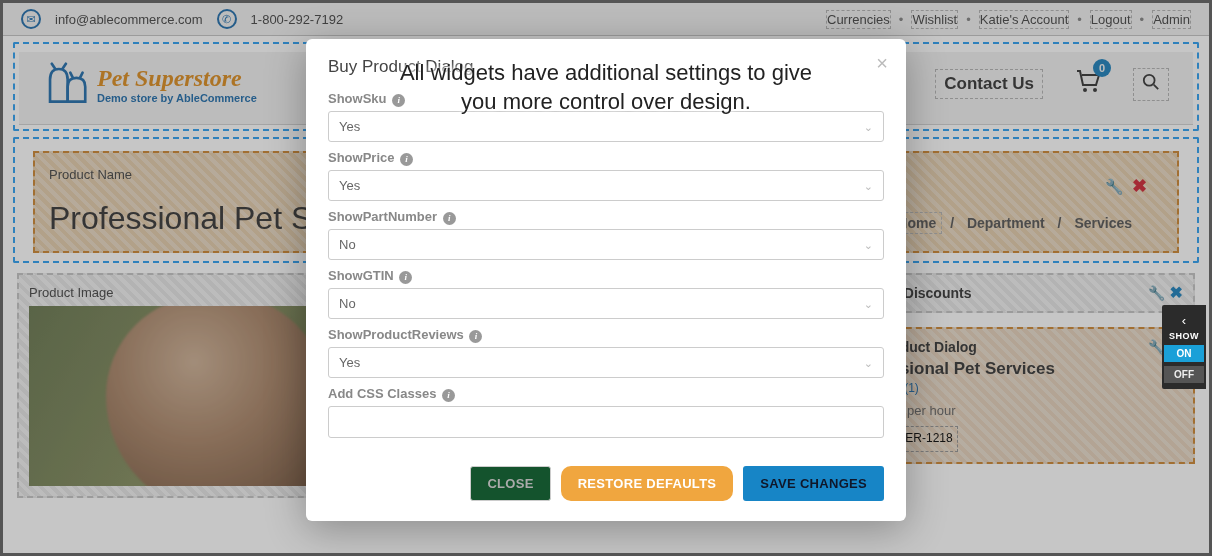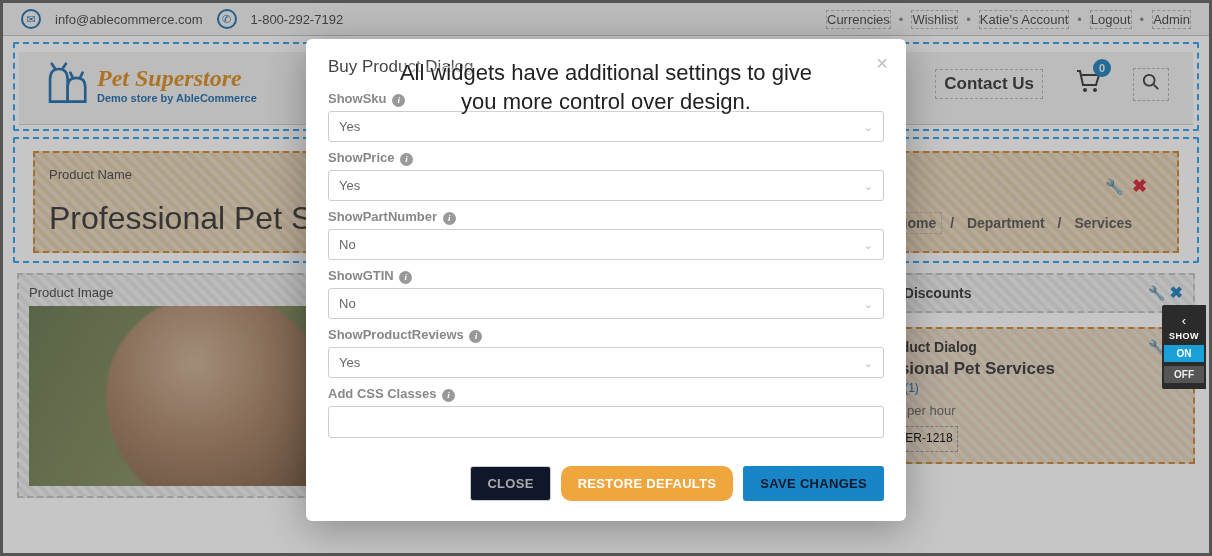--- a/index.html
+++ b/index.html
@@ -207,21 +207,21 @@
   .modal .textin { min-height: 32px; }
 
   .modal .actions {
     display: flex; justify-content: flex-end; gap: 10px; margin-top: 28px;
   }
   .modal .btn {
     padding: 9px 16px; font-size: 13px; font-weight: 700;
     border-radius: 3px; cursor: pointer; border: 1px solid transparent;
     letter-spacing: 0.3px;
   }
-  .modal .btn.close-b { background: #0f172a; border: 1px solid #ccc; color: #aaa; }
+  .modal .btn.close-b { background: #14532d; border: 1px solid #ccc; color: #aaa; }
   .modal .btn.restore-b { background: #f0a63f; color: #fff; border-radius: 10px; }
   .modal .btn.save-b { background: #1785c6; color: #0f172a; }
 
   
   .edge-tab {
     position: absolute; right: 3px; top: 302px;
     width: 44px; background: #2b2b2b; color: #fff;
     border-top-left-radius: 2px; border-bottom-left-radius: 2px;
     font-size: 10px; text-align: center; padding: 8px 0 6px 0;
     z-index: 60;

